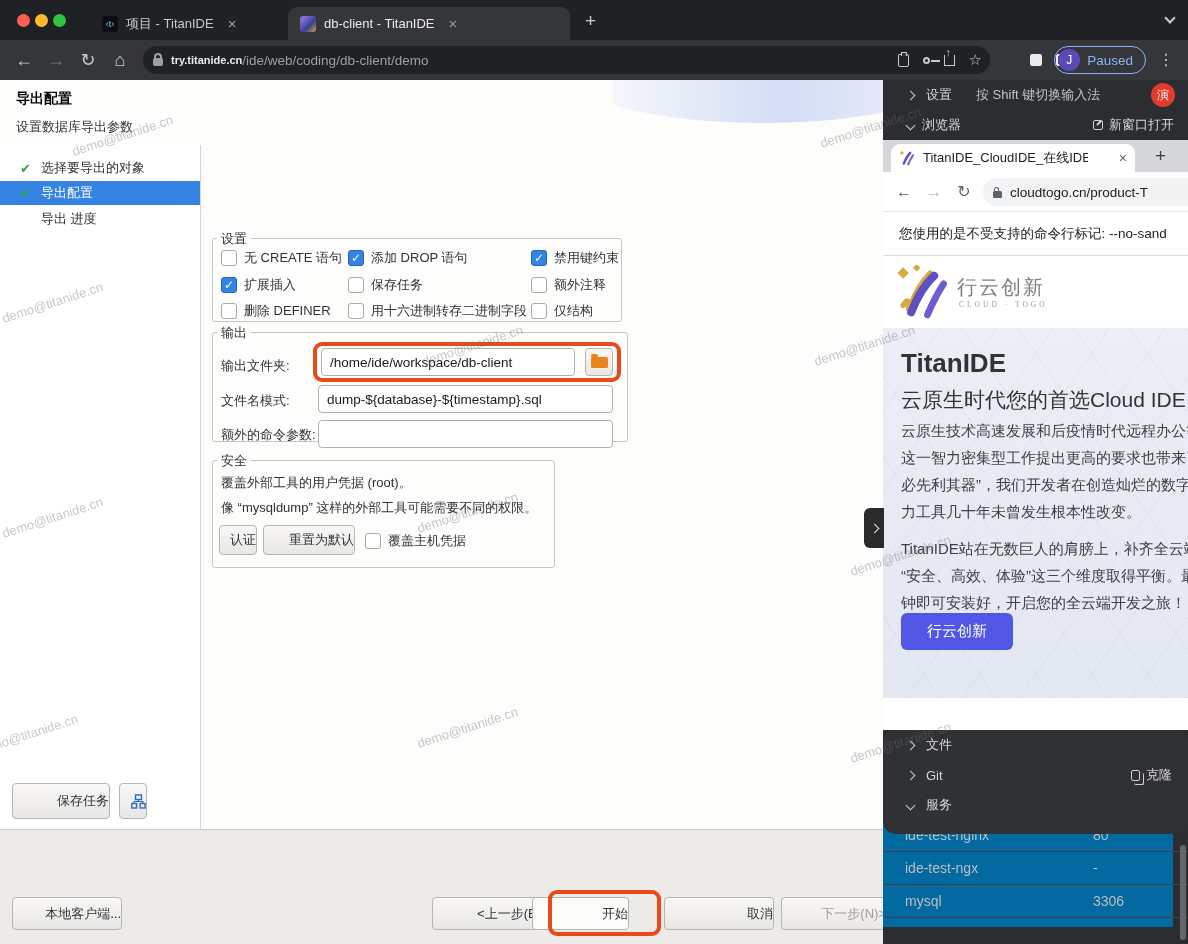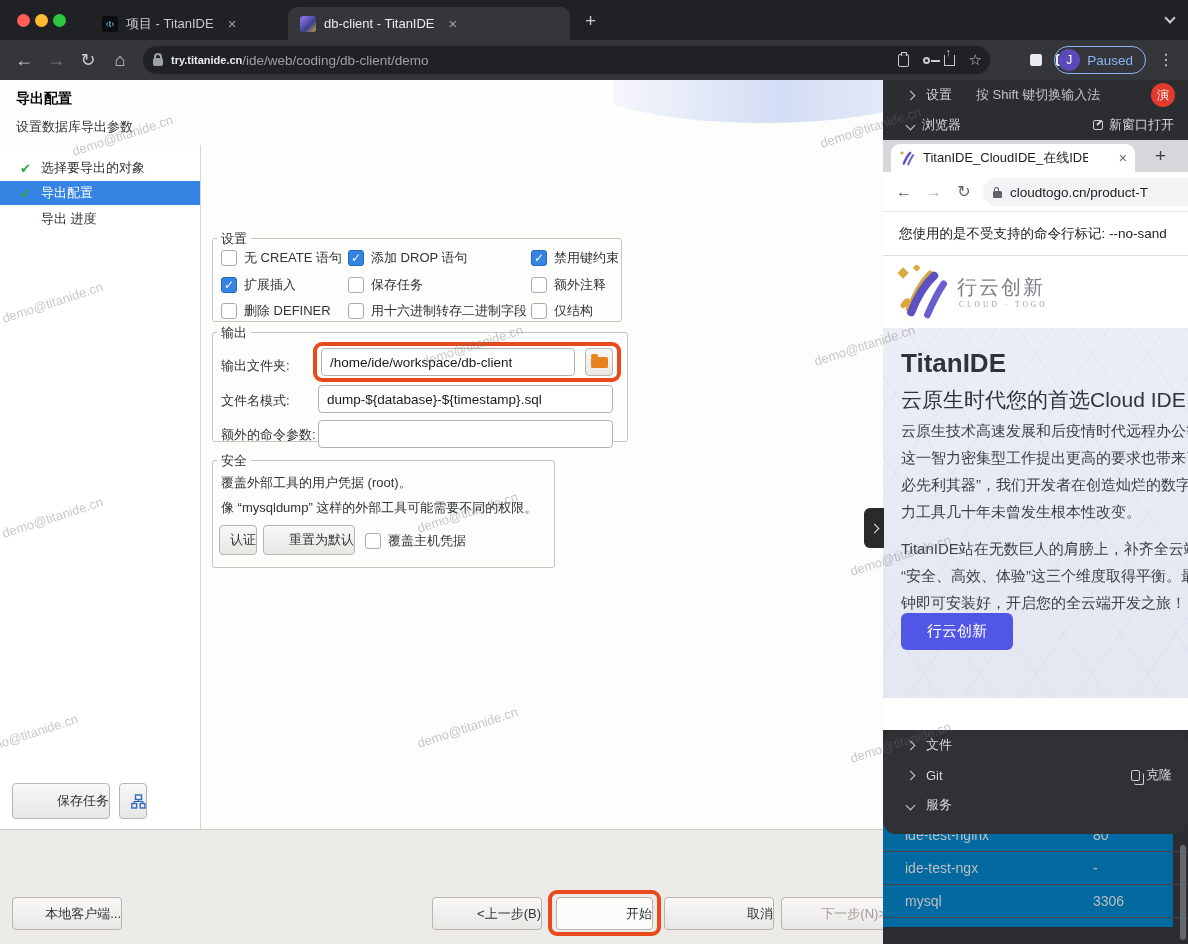--- a/index.html
+++ b/index.html
@@ -288,21 +288,21 @@
       </svg>
     </div>
 
     <div class="footerbar">
       <div class="gtkbtn fbtn" style="left:12px;width:110px">
           <span>本地客户端...</span>
         </div>
       <div class="gtkbtn fbtn" style="left:432px;width:110px">
           <span>&lt;上一步(B)</span>
         </div>
-      <div class="gtkbtn fbtn" style="left:556px;width:97px;background:#fcfcfb">
+      <div class="gtkbtn fbtn" style="left:532px;width:97px;background:#fcfcfb">
           <span>开始</span>
         </div>
       <div class="annot" style="left:548px;top:60px;width:113px;height:46px"></div>
       <div class="gtkbtn fbtn" style="left:664px;width:110px">
           <span>取消</span>
         </div>
       <div class="gtkbtn fbtn disabled" style="left:781px;width:106px">
           <span>下一步(N)&gt;</span>
         </div>
     </div>

